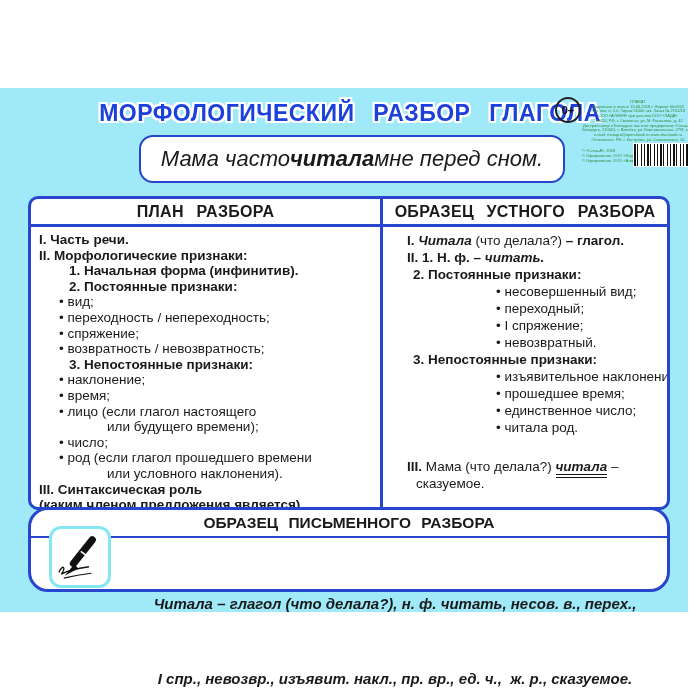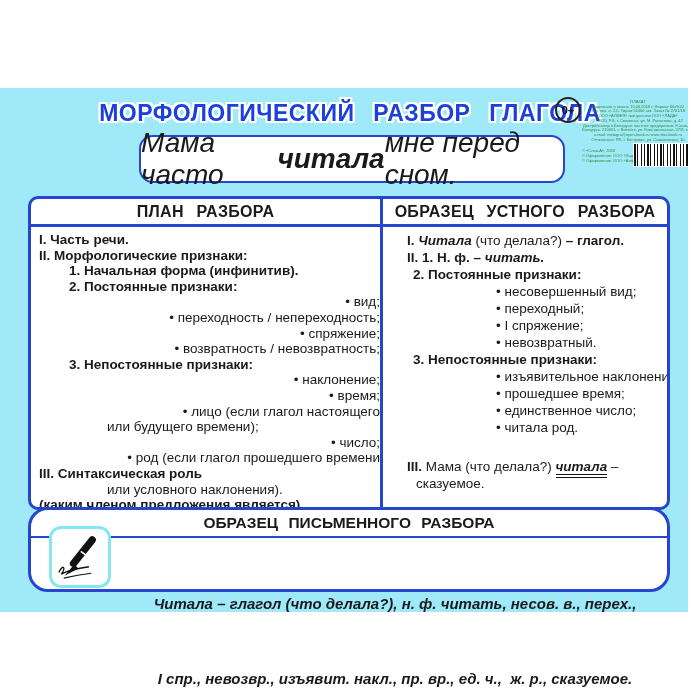--- a/index.html
+++ b/index.html
@@ -24,38 +24,38 @@
   .copy{position:absolute;left:582px;top:60px;width:70px;text-align:left;
         font-size:4px;line-height:5px;color:#2f8f35;}
   .barcode{position:absolute;left:633px;top:55px;width:60px;height:24px;background:#fff;
            padding:1px;box-sizing:border-box;}
   .barcode .bars{width:100%;height:100%;
      background:repeating-linear-gradient(90deg,#111 0 1.5px,#fff 1.5px 3px,#111 3px 4px,#fff 4px 6.5px);}
 
   
   .sentence{position:absolute;left:139px;top:47px;width:422px;height:44px;background:#fff;
             border:2.5px solid #2746cd;border-radius:14px;display:flex;align-items:center;
-            justify-content:center;font-size:28px;font-style:italic;}
+            justify-content:center;font-size:22px;font-style:italic;}
   .sentence .hl{font-weight:bold;}
 
   
   .table{position:absolute;left:28px;top:108px;width:642px;height:314px;background:#fff;
          border:3px solid #2746cd;border-radius:10px;box-sizing:border-box;
          display:grid;grid-template-columns:352px 1fr;grid-template-rows:28px 1fr;}
   .th{display:flex;align-items:center;justify-content:center;font-size:16px;font-weight:bold;
       word-spacing:8px;letter-spacing:.3px;border-bottom:3px solid #2746cd;}
   .cell-l{border-right:3px solid #2746cd;}
   .tbody{padding-top:5px;font-size:13.5px;overflow:hidden;}
   .col-plan .line{line-height:15.6px;}
   .col-oral .line{line-height:17px;}
   .line{white-space:nowrap;}
   .col-plan .ind0{padding-left:8px;}
   .col-plan .ind0b{padding-left:8px;}
   .col-plan .ind1{padding-left:38px;}
-  .col-plan .ind2{padding-left:28px;text-align:right;}
+  .col-plan .ind2{padding-left:28px;}
   .col-plan .ind3{padding-left:76px;}
   .col-oral .ind0{padding-left:24px;}
   .col-oral .ind1{padding-left:30px;}
   .col-oral .ind2{padding-left:66px;margin-left:47px;}
   .col-oral .ind3{padding-left:33px;}
   .s-b{font-weight:bold;}
   .s-r{font-weight:normal;}
   .s-bi{font-weight:bold;font-style:italic;}
   .s-biu{font-weight:bold;font-style:italic;border-bottom:4px double #111;padding-bottom:0px;}
   .bullet{font-weight:normal;}
@@ -121,22 +121,22 @@
           <div class="line ind2"><span class="bullet">• </span><span class="s-r">переходность / непереходность;</span></div>
           <div class="line ind2"><span class="bullet">• </span><span class="s-r">спряжение;</span></div>
           <div class="line ind2"><span class="bullet">• </span><span class="s-r">возвратность / невозвратность;</span></div>
           <div class="line ind1"><span class="s-b">3. Непостоянные признаки:</span></div>
           <div class="line ind2"><span class="bullet">• </span><span class="s-r">наклонение;</span></div>
           <div class="line ind2"><span class="bullet">• </span><span class="s-r">время;</span></div>
           <div class="line ind2"><span class="bullet">• </span><span class="s-r">лицо (если глагол настоящего</span></div>
           <div class="line ind3"><span class="s-r">или будущего времени);</span></div>
           <div class="line ind2"><span class="bullet">• </span><span class="s-r">число;</span></div>
           <div class="line ind2"><span class="bullet">• </span><span class="s-r">род (если глагол прошедшего времени</span></div>
+          <div class="line ind3"><span class="s-r">или условного наклонения).</span></div>
           <div class="line ind0"><span class="s-b">III. Синтаксическая роль</span></div>
-          <div class="line ind3"><span class="s-r">или условного наклонения).</span></div>
           <div class="line ind0b"><span class="s-b">(каким членом предложения является).</span></div>
         </div>
       <div class="tbody col-oral">
           <div class="line ind0"><span class="s-b">I. </span><span class="s-bi">Читала</span><span class="s-r"> (что делала?) </span><span class="s-b">– глагол.</span></div>
           <div class="line ind0"><span class="s-b">II. 1. Н. ф. – </span><span class="s-bi">читать.</span></div>
           <div class="line ind1"><span class="s-b">2. Постоянные признаки:</span></div>
           <div class="line ind2"><span class="bullet">• </span><span class="s-r">несовершенный вид;</span></div>
           <div class="line ind2"><span class="bullet">• </span><span class="s-r">переходный;</span></div>
           <div class="line ind2"><span class="bullet">• </span><span class="s-r">I спряжение;</span></div>
           <div class="line ind2"><span class="bullet">• </span><span class="s-r">невозвратный.</span></div>

